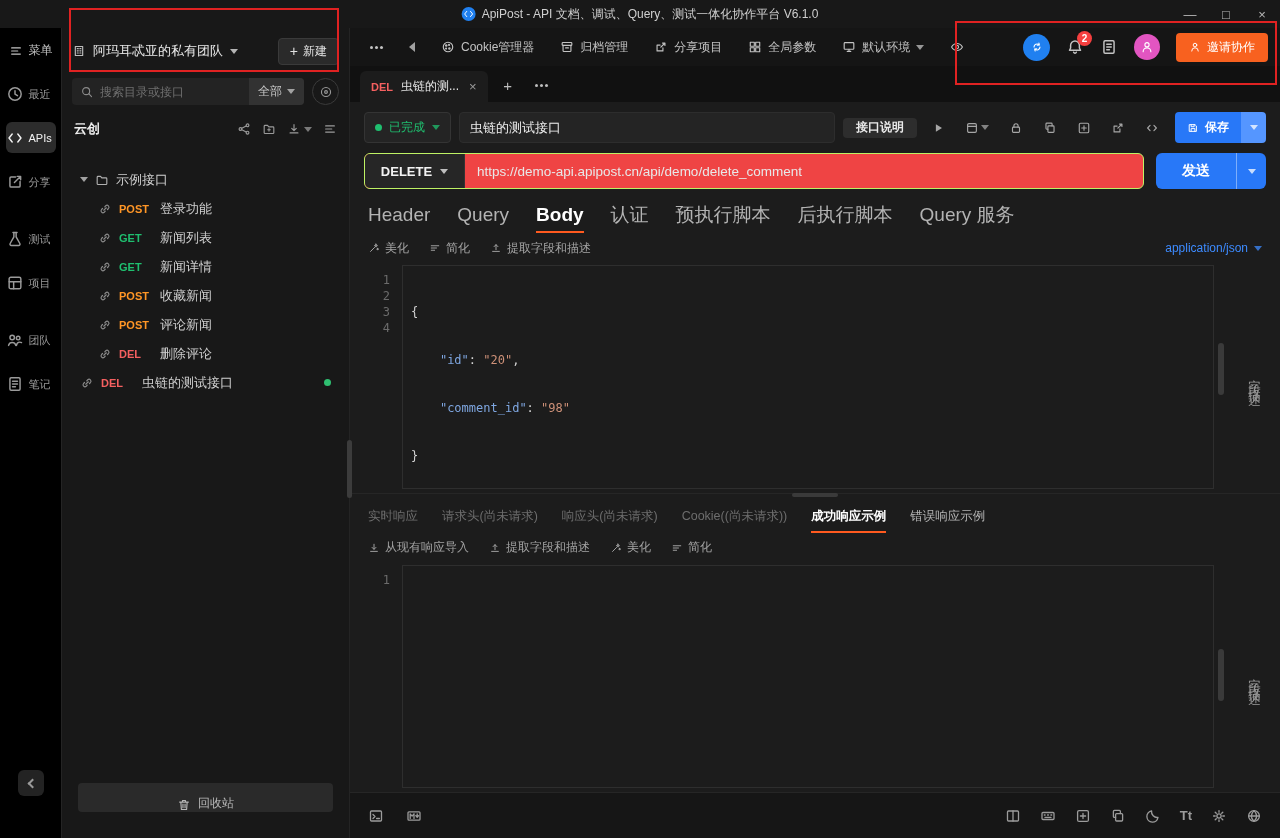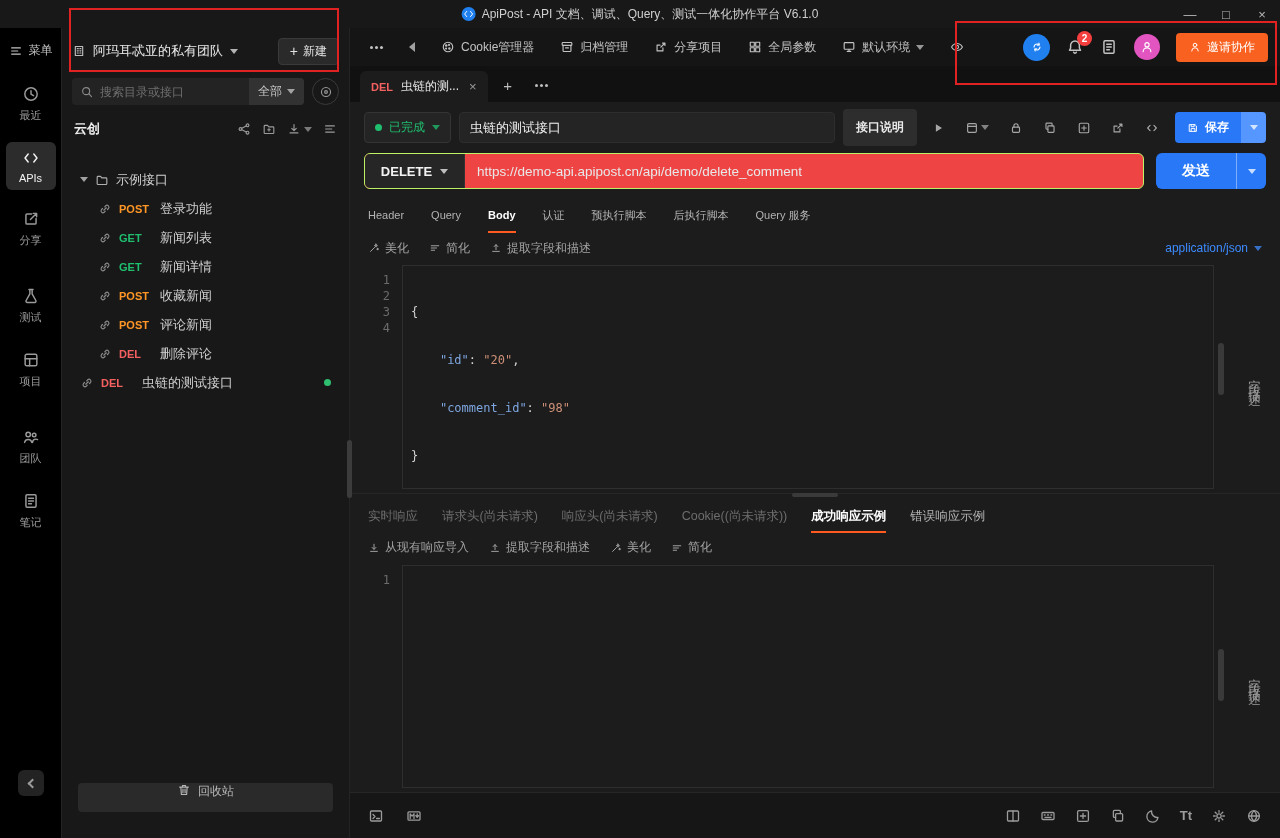--- a/index.html
+++ b/index.html
@@ -17,21 +17,21 @@
   .tb-center{position:absolute;left:50%;transform:translateX(-50%);display:flex;align-items:center;gap:6px;color:#cfcfcf}
   .logo{width:14px;height:14px;border-radius:50%;background:#2080f0;display:flex;align-items:center;justify-content:center;color:#fff}
   .win{margin-left:auto;display:flex;height:28px}
   .win div{width:36px;display:flex;align-items:center;justify-content:center;color:#b8b8b8;font-size:13px}
 
   .main{flex:1;display:flex;min-height:0}
 
   
   .rail{flex:0 0 62px;background:#000000;border-right:1px solid #242424;display:flex;flex-direction:column;align-items:center}
   .rail-menu{display:flex;align-items:center;gap:6px;color:#c3c3c3;margin:14px 0 6px}
-  .rail-item{width:50px;margin-top:13px;padding:7px 0 6px;border-radius:6px;display:flex;flex-direction:column;align-items:center;gap:5px;color:#9a9a9a;font-size:11px}
+  .rail-item{width:50px;margin-top:13px;padding:7px 0 6px;border-radius:6px;display:flex;flex-direction:row;align-items:center;gap:5px;color:#9a9a9a;font-size:11px}
   .rail-item.active{background:#2c2c2c;color:#f2f2f2}
   .rail-item.gap{margin-top:26px}
   .rail-collapse{margin-top:auto;margin-bottom:42px;width:26px;height:26px;border-radius:6px;background:#232323;display:flex;align-items:center;justify-content:center;color:#9a9a9a}
   .rail-collapse .chevL{transform:rotate(45deg);margin-left:3px}
 
   
   .sidebar{flex:0 0 278px;background:#181818;border-right:1px solid #242424;display:flex;flex-direction:column;position:relative}
   .team-row{height:46px;display:flex;align-items:center;gap:7px;padding:0 10px;color:#e8e8e8}
   .team-name{font-size:13px;max-width:150px;white-space:nowrap;overflow:hidden;text-overflow:ellipsis}
   .new-btn{margin-left:auto;height:27px;padding:0 11px;background:#2a2a2a;border:1px solid #3a3a3a;border-radius:4px;color:#e2e2e2;display:flex;align-items:center;gap:5px;font-size:12px}
@@ -45,21 +45,21 @@
   .proj-row{height:40px;display:flex;align-items:center;padding:0 12px;margin-top:4px}
   .proj-name{font-size:13px;font-weight:700;color:#ededed}
   .proj-icons{margin-left:auto;display:flex;align-items:center;gap:11px;color:#9a9a9a}
   .tree{flex:1;padding-top:16px;overflow:hidden}
   .tree-row{height:29px;display:flex;align-items:center;gap:7px;padding-left:18px;color:#cfcfcf;font-size:13px}
   .tree-row.child{padding-left:36px}
   .method{font-size:11px;font-weight:700;min-width:34px}
   .m-post{color:#ff9626}.m-get{color:#1fbf6f}.m-del{color:#f56060}
   .t-label{white-space:nowrap;overflow:hidden;text-overflow:ellipsis}
   .mod-dot{margin-left:auto;margin-right:18px;width:7px;height:7px;border-radius:50%;background:#2fbf71}
-  .recycle{margin:8px 16px 26px;height:29px;background:#2a2a2a;border-radius:4px;display:flex;align-items:flex-start;justify-content:center;gap:7px;color:#b8b8b8}
+  .recycle{margin:8px 16px 26px;height:29px;background:#2a2a2a;border-radius:4px;display:flex;align-items:flex-end;justify-content:center;gap:7px;color:#b8b8b8}
   .side-handle{position:absolute;right:-3px;top:412px;width:5px;height:58px;background:#3c3c3c;border-radius:3px;z-index:5}
 
   
   .content{flex:1;display:flex;flex-direction:column;min-width:0;background:#161616}
   .top-toolbar{flex:0 0 38px;display:flex;align-items:center;gap:10px;padding:0 12px;background:#151515}
   .tb-btn{display:flex;align-items:center;gap:6px;padding:6px 8px;border-radius:4px;color:#c3c3c3;white-space:nowrap}
   .right-cluster{margin-left:auto;display:flex;align-items:center;gap:16px}
   .sync-btn{width:27px;height:27px;border-radius:50%;background:#2080f0;color:#fff;display:flex;align-items:center;justify-content:center}
   .bell-wrap{position:relative;color:#c3c3c3}
   .badge{position:absolute;top:-7px;right:-8px;min-width:15px;height:15px;padding:0 3px;border-radius:8px;background:#f53f3f;color:#fff;font-size:10px;display:flex;align-items:center;justify-content:center;font-weight:700}
@@ -71,34 +71,34 @@
   .tab-method{color:#f56060;font-weight:700;font-size:11px}
   .tab-label{max-width:74px;white-space:nowrap;overflow:hidden;text-overflow:ellipsis;font-size:12px}
   .tab-close{color:#9a9a9a;font-size:13px;margin-left:2px}
   .bar-iconbtn{width:28px;height:28px;margin:0 0 3px 6px;display:flex;align-items:center;justify-content:center;color:#bdbdbd;font-size:15px}
 
   .work{flex:1;display:flex;flex-direction:column;min-height:0;background:#1c1c1c}
   .req-row1{display:flex;align-items:center;gap:8px;margin:10px 14px 0;height:31px}
   .status-select{height:31px;padding:0 10px;background:#242424;border:1px solid #343434;border-radius:4px;display:flex;align-items:center;gap:7px;color:#1fbf6f}
   .status-dot{width:7px;height:7px;border-radius:50%;background:#1fbf6f}
   .name-input{flex:1;height:31px;background:#242424;border:1px solid #2d2d2d;border-radius:4px;color:#ececec;padding:0 10px;font-size:13px;font-family:inherit;outline:none;min-width:0}
-  .doc-btn{height:37px;padding:0 13px;background:#2d2d2d;border-radius:4px;color:#eaeaea;display:flex;align-items:center;font-weight:600}
+  .doc-btn{height:20px;padding:0 13px;background:#2d2d2d;border-radius:4px;color:#eaeaea;display:flex;align-items:center;font-weight:600}
   .mini-btn{width:26px;height:26px;display:flex;align-items:center;justify-content:center;color:#a6a6a6;gap:2px}
   .save-btn{height:31px;display:flex;border-radius:4px;overflow:hidden;margin-left:2px}
   .save-main{background:#2878f8;color:#fff;display:flex;align-items:center;gap:6px;padding:0 12px;font-weight:600}
   .save-caret{width:25px;background:#5596ff;color:#fff;display:flex;align-items:center;justify-content:center}
   .req-row2{display:flex;align-items:center;margin:10px 14px;height:36px;gap:12px}
   .url-group{flex:1;height:36px;display:flex;border:1px solid #bef264;border-radius:6px;overflow:hidden;background:#ef4444;min-width:0}
   .method-select{flex:0 0 100px;background:#262626;display:flex;align-items:center;justify-content:center;gap:8px;color:#f2f2f2;font-weight:700;font-size:13px;border-right:1px solid #343434}
   .url-input{flex:1;background:transparent;border:0;outline:none;color:#e8e8e8;font-size:13.5px;padding:0 12px;font-family:inherit;min-width:0}
   .send-btn{height:36px;display:flex;border-radius:6px;overflow:hidden;background:#2878f8;flex:0 0 auto}
   .send-main{padding:0 26px;display:flex;align-items:center;color:#fff;font-size:14px;font-weight:700}
   .send-caret{width:30px;border-left:1px solid rgba(255,255,255,.4);display:flex;align-items:center;justify-content:center;color:#fff}
 
-  .req-tabs{flex:0 0 34px;display:flex;align-items:stretch;gap:27px;padding:0 18px;font-size:11px;color:#b3b3b3}
+  .req-tabs{flex:0 0 34px;display:flex;align-items:stretch;gap:27px;padding:0 18px;font-size:19px;color:#b3b3b3}
   .rtab{display:flex;align-items:center;border-bottom:2px solid transparent}
   .rtab.active{color:#fff;font-weight:700;border-color:#ff5a1f}
   .fmt-bar{flex:0 0 30px;display:flex;align-items:center;gap:20px;padding:0 18px;color:#a3a3a3}
   .fmt-item{display:flex;align-items:center;gap:5px}
   .ct-select{margin-left:auto;display:flex;align-items:center;gap:6px;color:#3d8bff}
 
   .editor{flex:1;display:flex;min-height:0;padding-top:2px}
   .gutter{flex:0 0 52px;text-align:right;padding:7px 12px 0 0;color:#6b6b6b;font-family:"DejaVu Sans Mono",monospace;font-size:12px;line-height:16px}
   .code-box{flex:1;border:1px solid #2e2e2e;margin-bottom:4px;padding:6px 8px;font-family:"DejaVu Sans Mono",monospace;font-size:12px;line-height:16px;color:#d4d4d4;white-space:pre;overflow:hidden;min-width:0}
   .tk{color:#7ea6e0}.ts{color:#ce9178}.tp{color:#d4d4d4}

